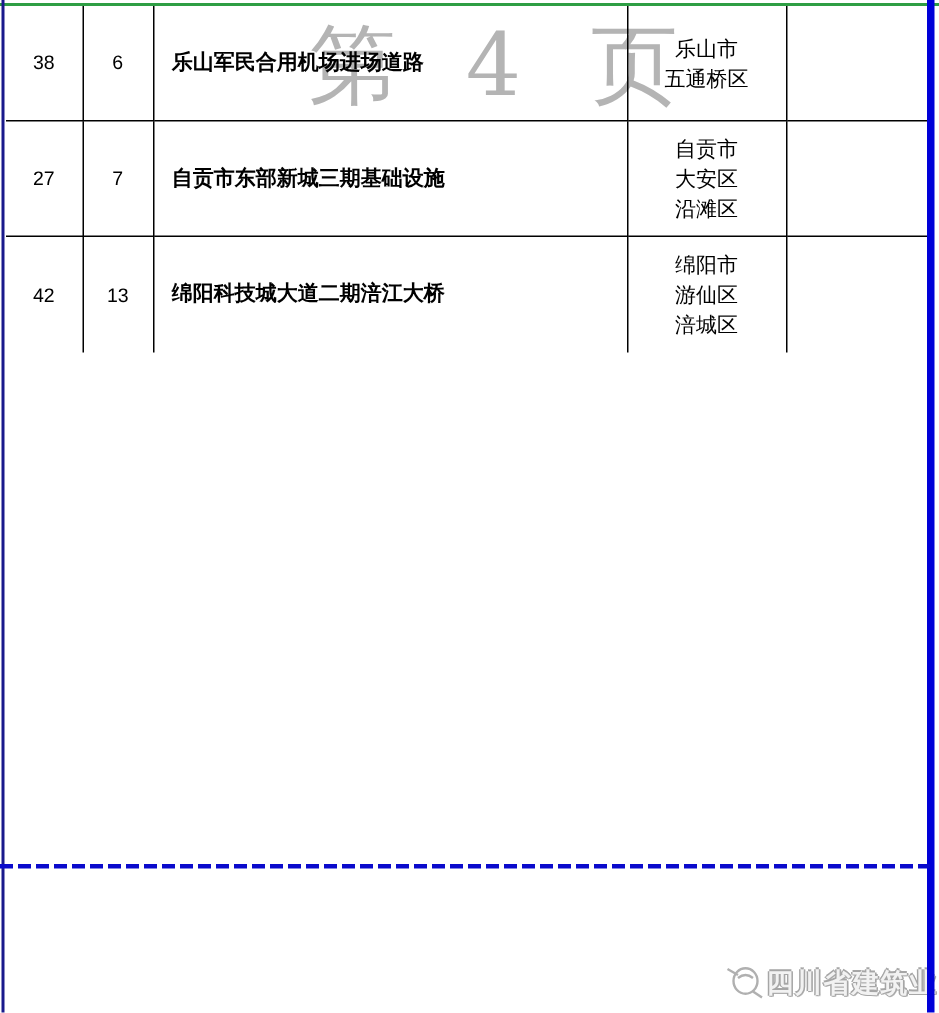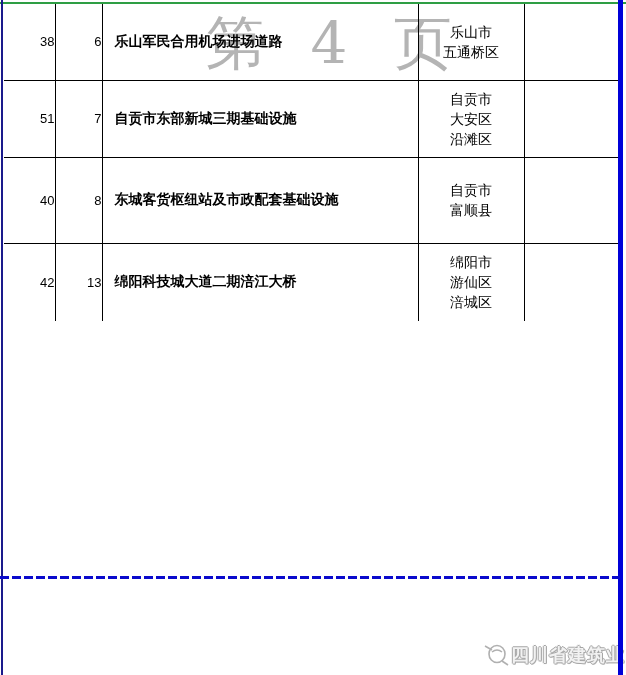--- a/index.html
+++ b/index.html
@@ -26,21 +26,21 @@
     text-shadow:1px 0 0 #a6a6a6,-1px 0 0 #a6a6a6,0 1px 0 #a6a6a6,0 -1px 0 #a6a6a6,1px 1px 0 #bdbdbd;font-family:Liberation Serif, serif;}
   .wm-logo{position:absolute;left:482px;top:637px;z-index:0;}
   
   table{border-collapse:collapse;table-layout:fixed;position:absolute;left:4px;top:4px;
     width:616px;z-index:1;background:transparent;}
   td{border-right:1px solid #000;border-bottom:1px solid #000;padding:0;
     vertical-align:middle;background:transparent;overflow:hidden;}
   td:last-child{border-right:none;}
   tr:last-child td{border-bottom:none;}
   tr.break-row td{border-bottom:none;} 
-  .c-no,.c-sub{text-align:right;font-size:13px;}
+  .c-no,.c-sub{text-align:center;font-size:13px;}
   .c-proj{text-align:left;padding-left:12px;font-size:14px;font-weight:bold;}
   .c-loc{text-align:center;font-size:14px;line-height:20px;white-space:pre-line;}
 </style>
 </head>
 <body>
 
 <div class="wm-page">第 4 页</div>
 <div class="wm-logo">
   <svg width="28" height="30" viewBox="0 0 28 30">
     <g fill="none" stroke="#b0b0b0" stroke-width="1.6">
@@ -64,34 +64,26 @@
   <tbody>
     <tr style="height:76px">
       <td class="c-no">38</td>
       <td class="c-sub">6</td>
       <td class="c-proj">乐山军民合用机场进场道路</td>
       <td class="c-loc">乐山市
 五通桥区</td>
       <td class="c-empty"></td>
     </tr>
     <tr style="height:77px">
-      <td class="c-no">51</td>
+      <td class="c-no">27</td>
       <td class="c-sub">7</td>
       <td class="c-proj">自贡市东部新城三期基础设施</td>
       <td class="c-loc">自贡市
 大安区
 沿滩区</td>
-      <td class="c-empty"></td>
-    </tr>
-    <tr style="height:86px">
-      <td class="c-no">40</td>
-      <td class="c-sub">8</td>
-      <td class="c-proj">东城客货枢纽站及市政配套基础设施</td>
-      <td class="c-loc">自贡市
-富顺县</td>
       <td class="c-empty"></td>
     </tr>
     <tr style="height:78px">
       <td class="c-no">42</td>
       <td class="c-sub">13</td>
       <td class="c-proj">绵阳科技城大道二期涪江大桥</td>
       <td class="c-loc">绵阳市
 游仙区
 涪城区</td>
       <td class="c-empty"></td>

